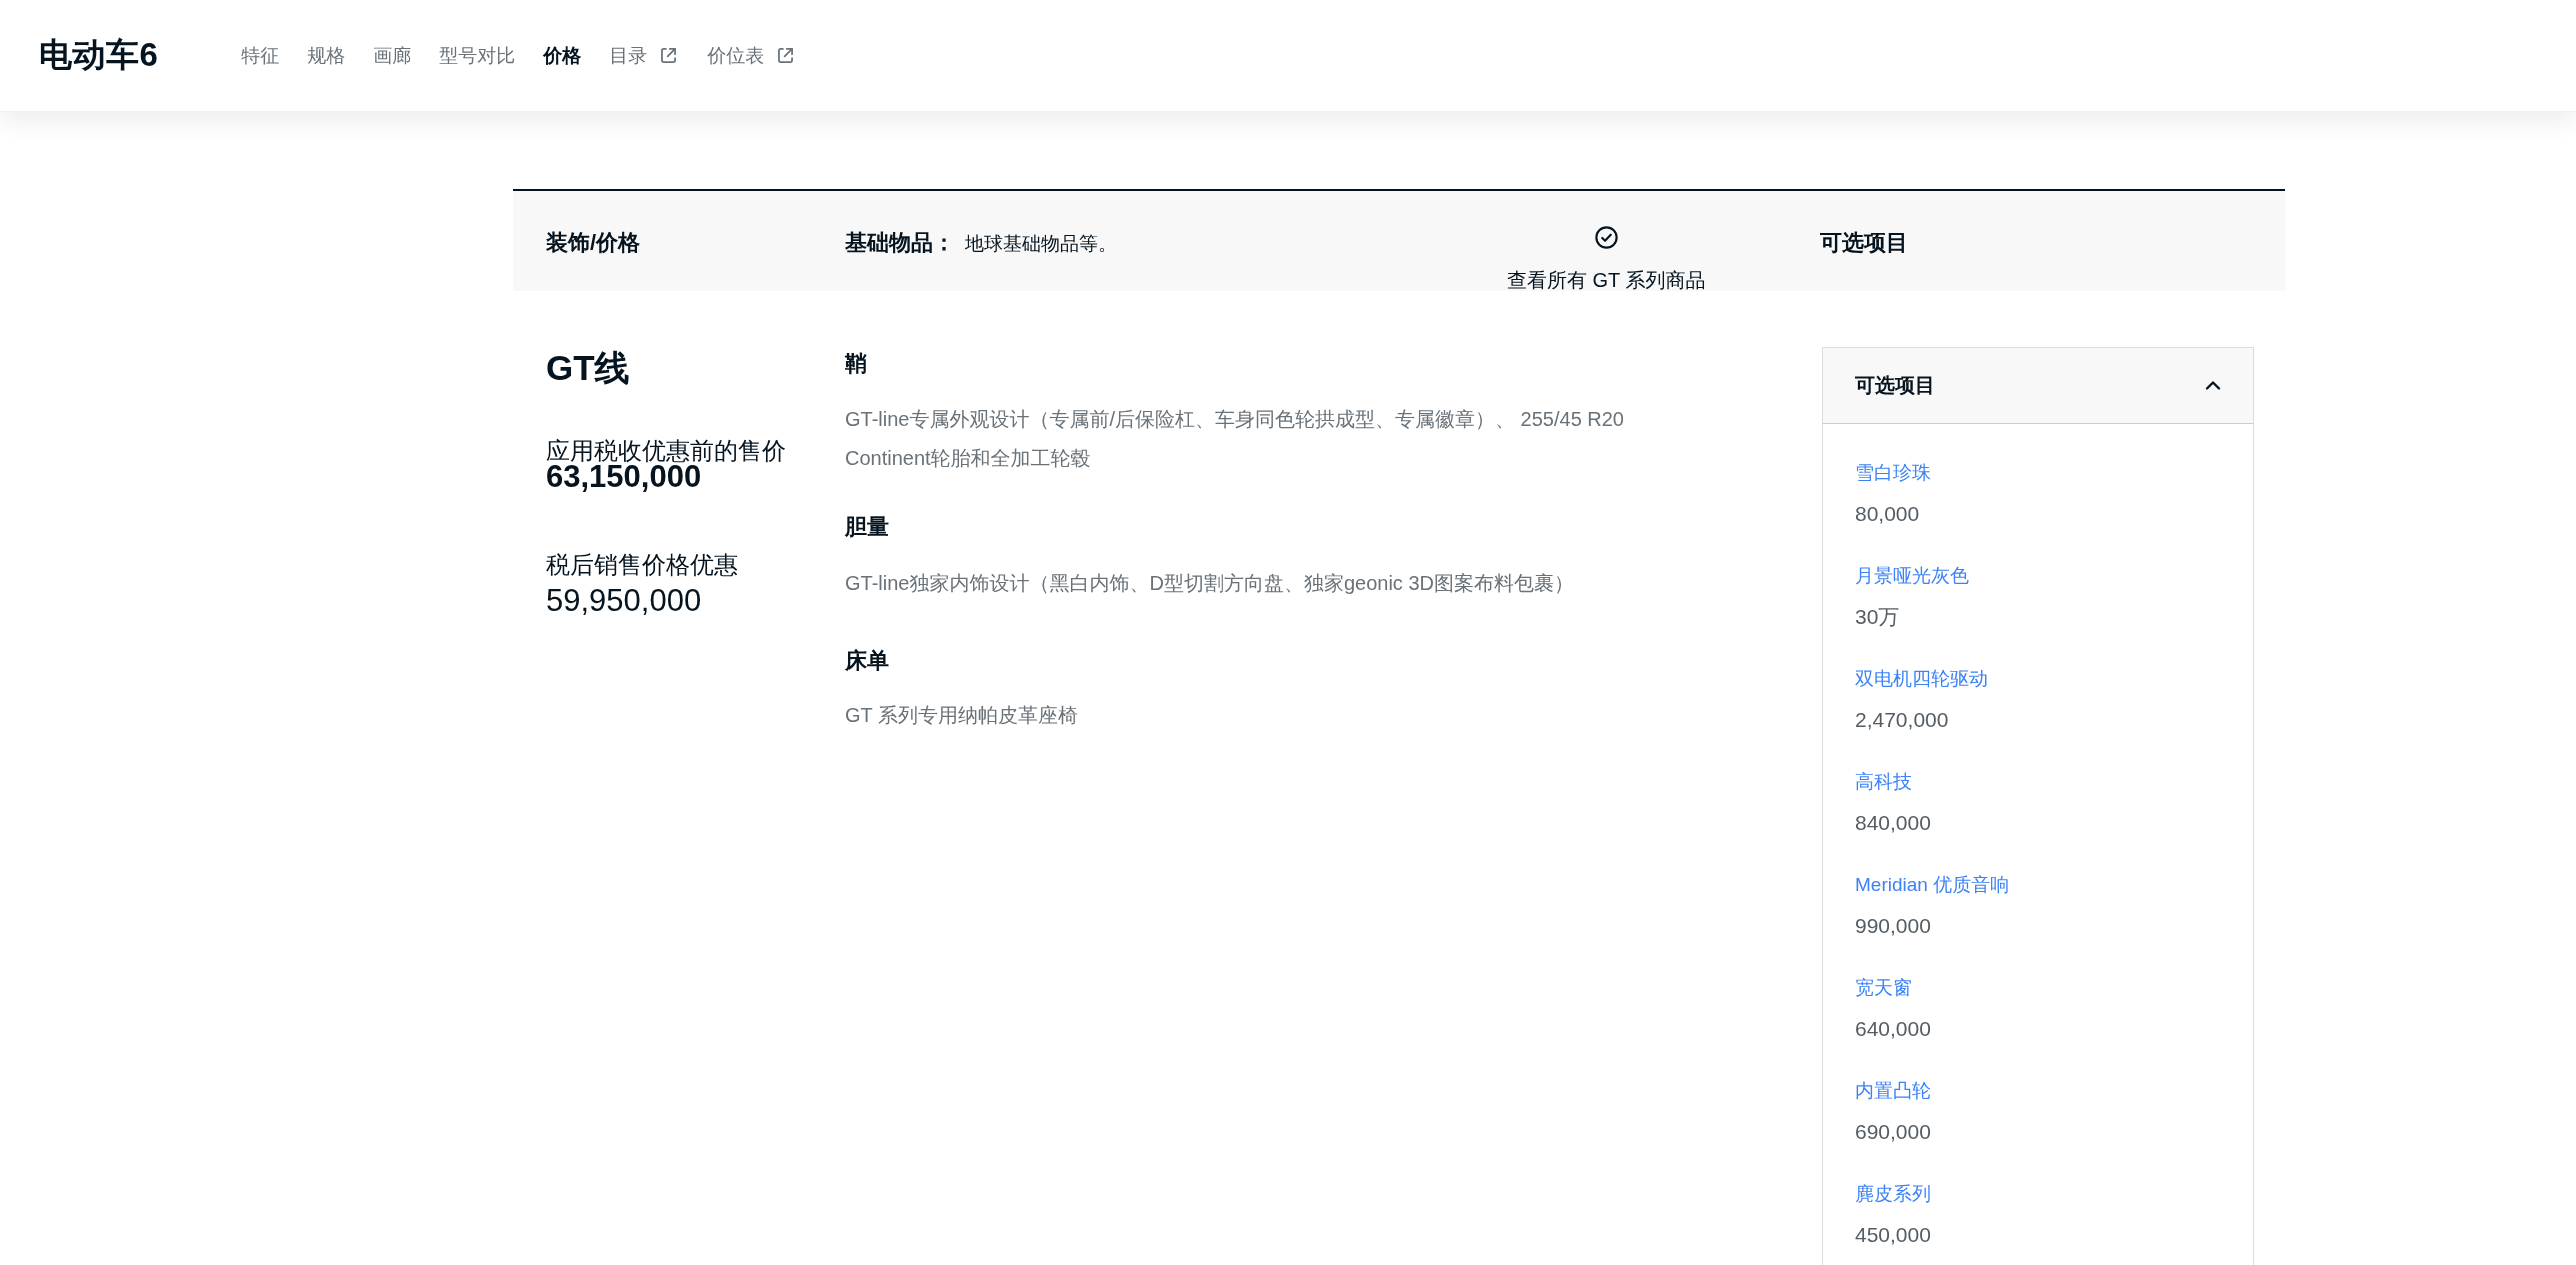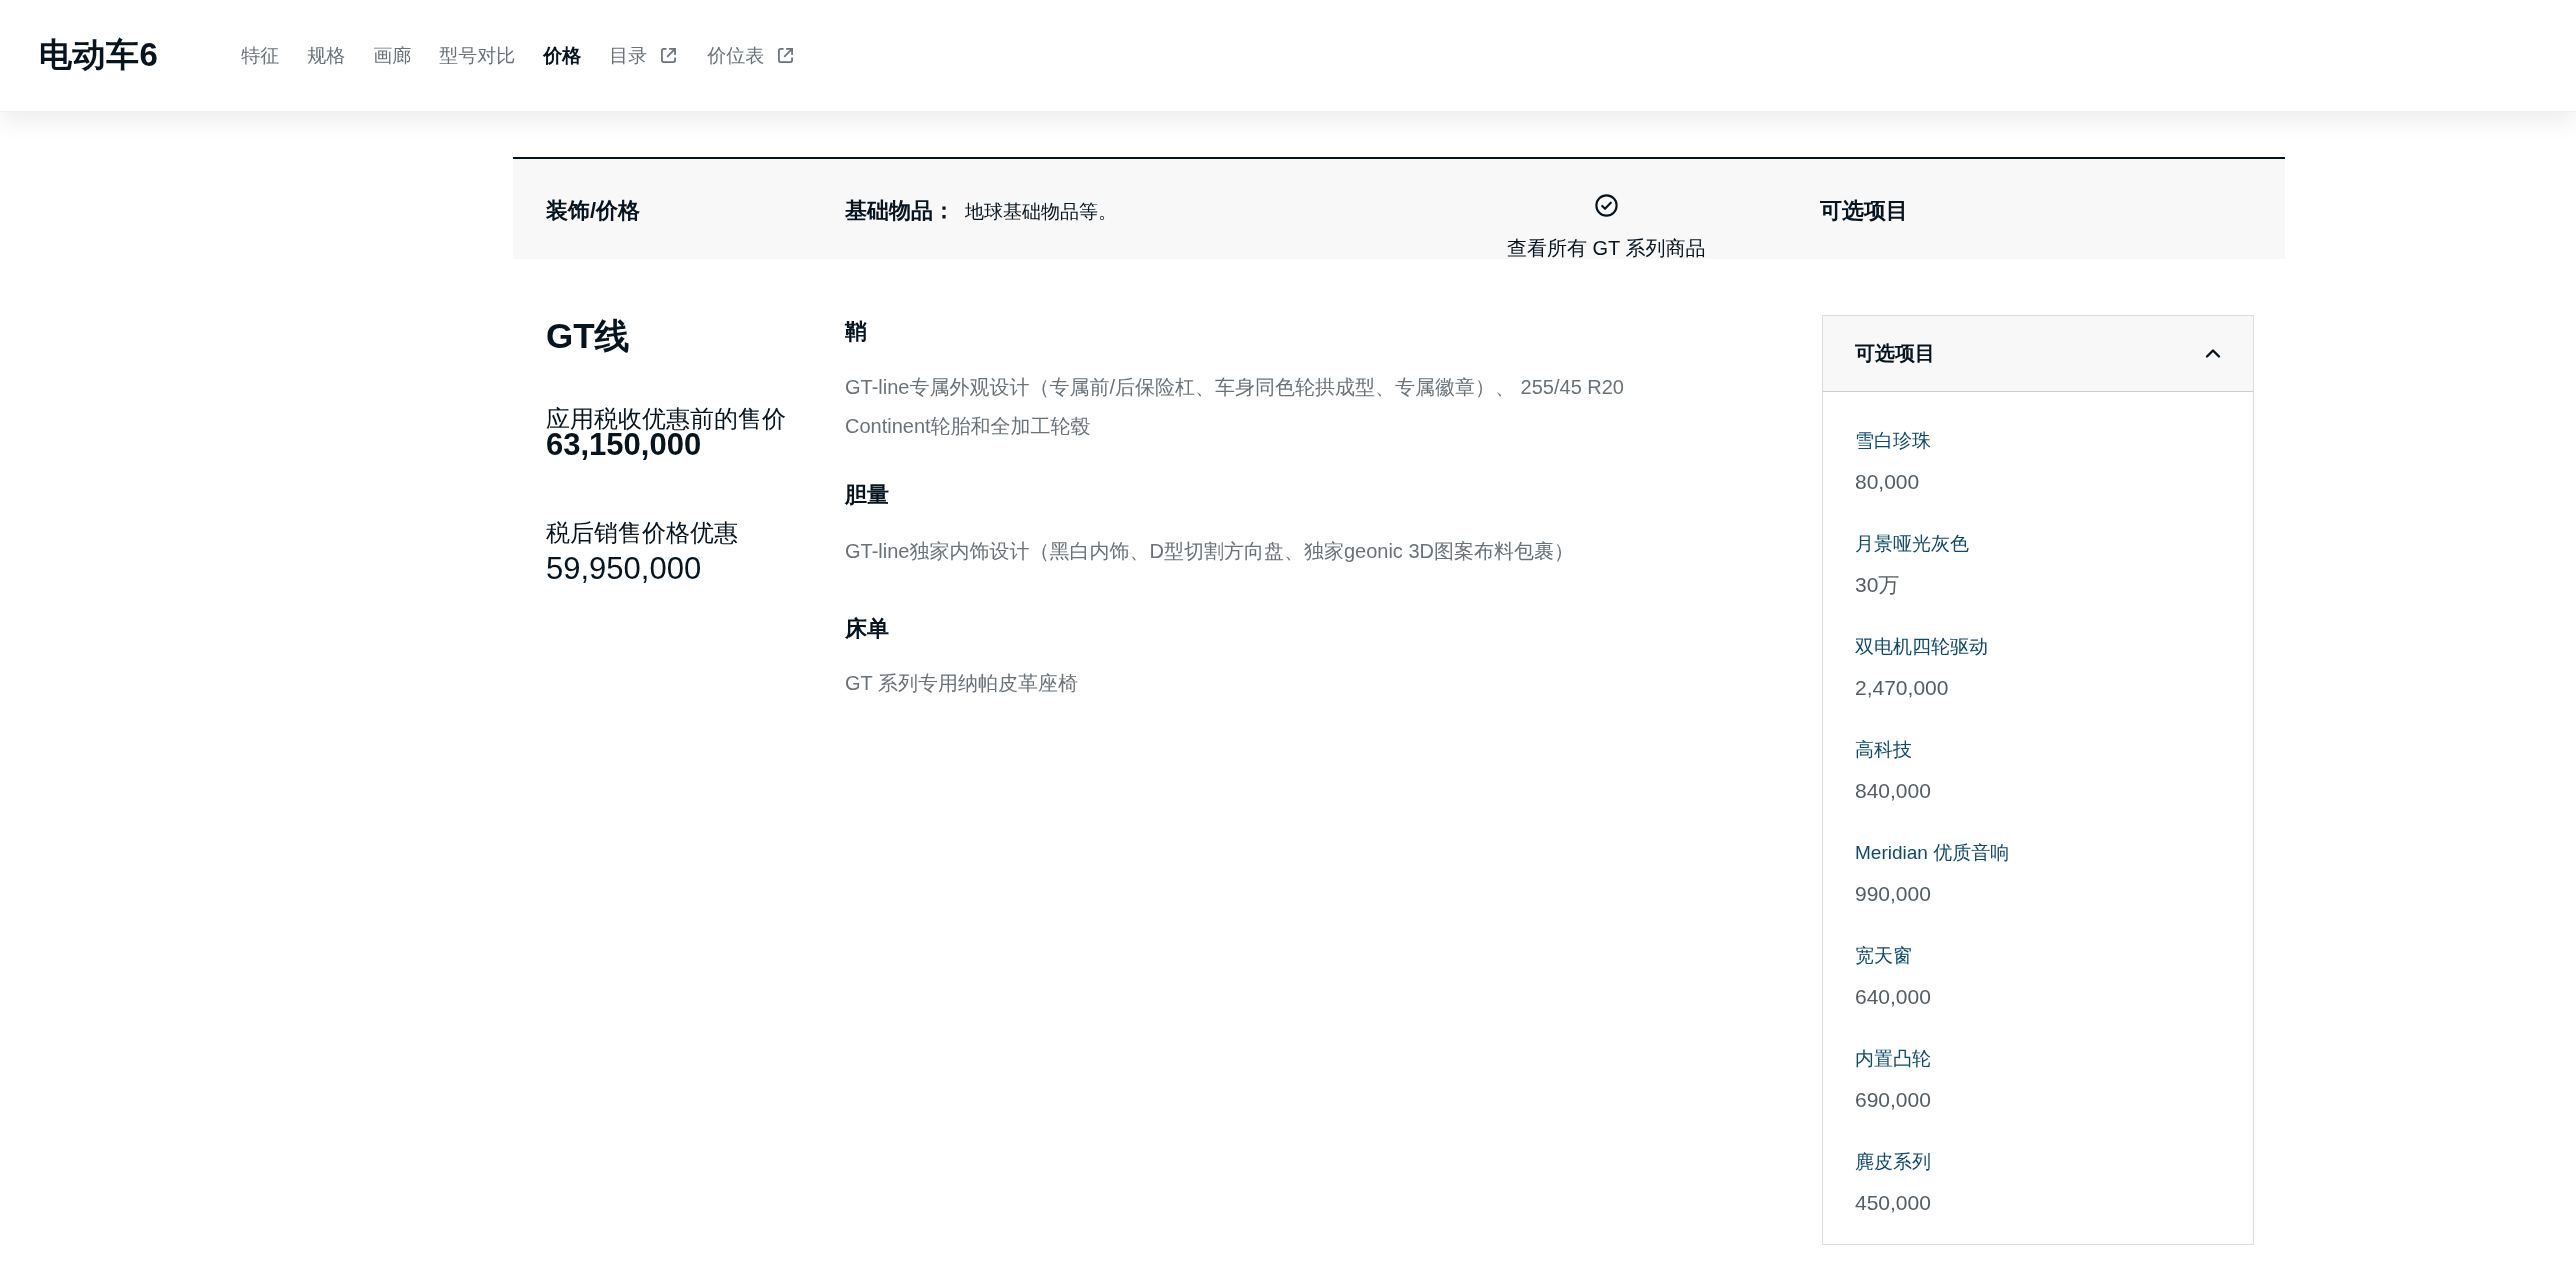--- a/index.html
+++ b/index.html
@@ -44,20 +44,21 @@
   }
 
   
   .content { position:absolute; left:513px; top:157px; width:1772px; }
 
   .thead {
     position:relative;
     height:102px;
     background:#f8f8f8;
     border-top:2px solid #05141f;
+    margin-top:32px;
   }
   .th-trim   { position:absolute; left:33px;   top:37px; font-size:22px; font-weight:bold; }
   .th-base   { position:absolute; left:332px;  top:37px; display:flex; align-items:baseline; }
   .th-base-label { font-size:22px; font-weight:bold; }
   .th-base-value { font-size:19px; font-weight:normal; margin-left:10px; }
   .th-viewall {
     position:absolute; left:994px; top:33px;
     display:flex; align-items:center; gap:11px;
     font-size:20px; font-weight:500; cursor:pointer;flex-direction:column;
   }
@@ -92,21 +93,21 @@
     background:#f8f8f8;
     border-bottom:1px solid #c9cdd0;
     display:flex; align-items:center; justify-content:space-between;
     padding:0 28px 0 32px;
     cursor:pointer;
   }
   .panel-title { font-size:20px; font-weight:bold; }
   .chevron svg { display:block; }
   .panel-items { padding:36px 28px 0 32px; }
   .opt-item  { margin-bottom:34px; }
-  .opt-name  { font-size:19px; line-height:26px; color:#0c4a6e; margin-bottom:13px; }
+  .opt-name  { font-size:19px; line-height:26px; color:#3b82f6; margin-bottom:13px; }
   .opt-price { font-size:21px; line-height:30px; color:#545d64; }
 </style>
 </head>
 <body>
 
 <header class="topbar">
   <div class="logo">电动车6</div>
   <nav class="nav">
     <a class="nav-item">
         <span>特征</span>

